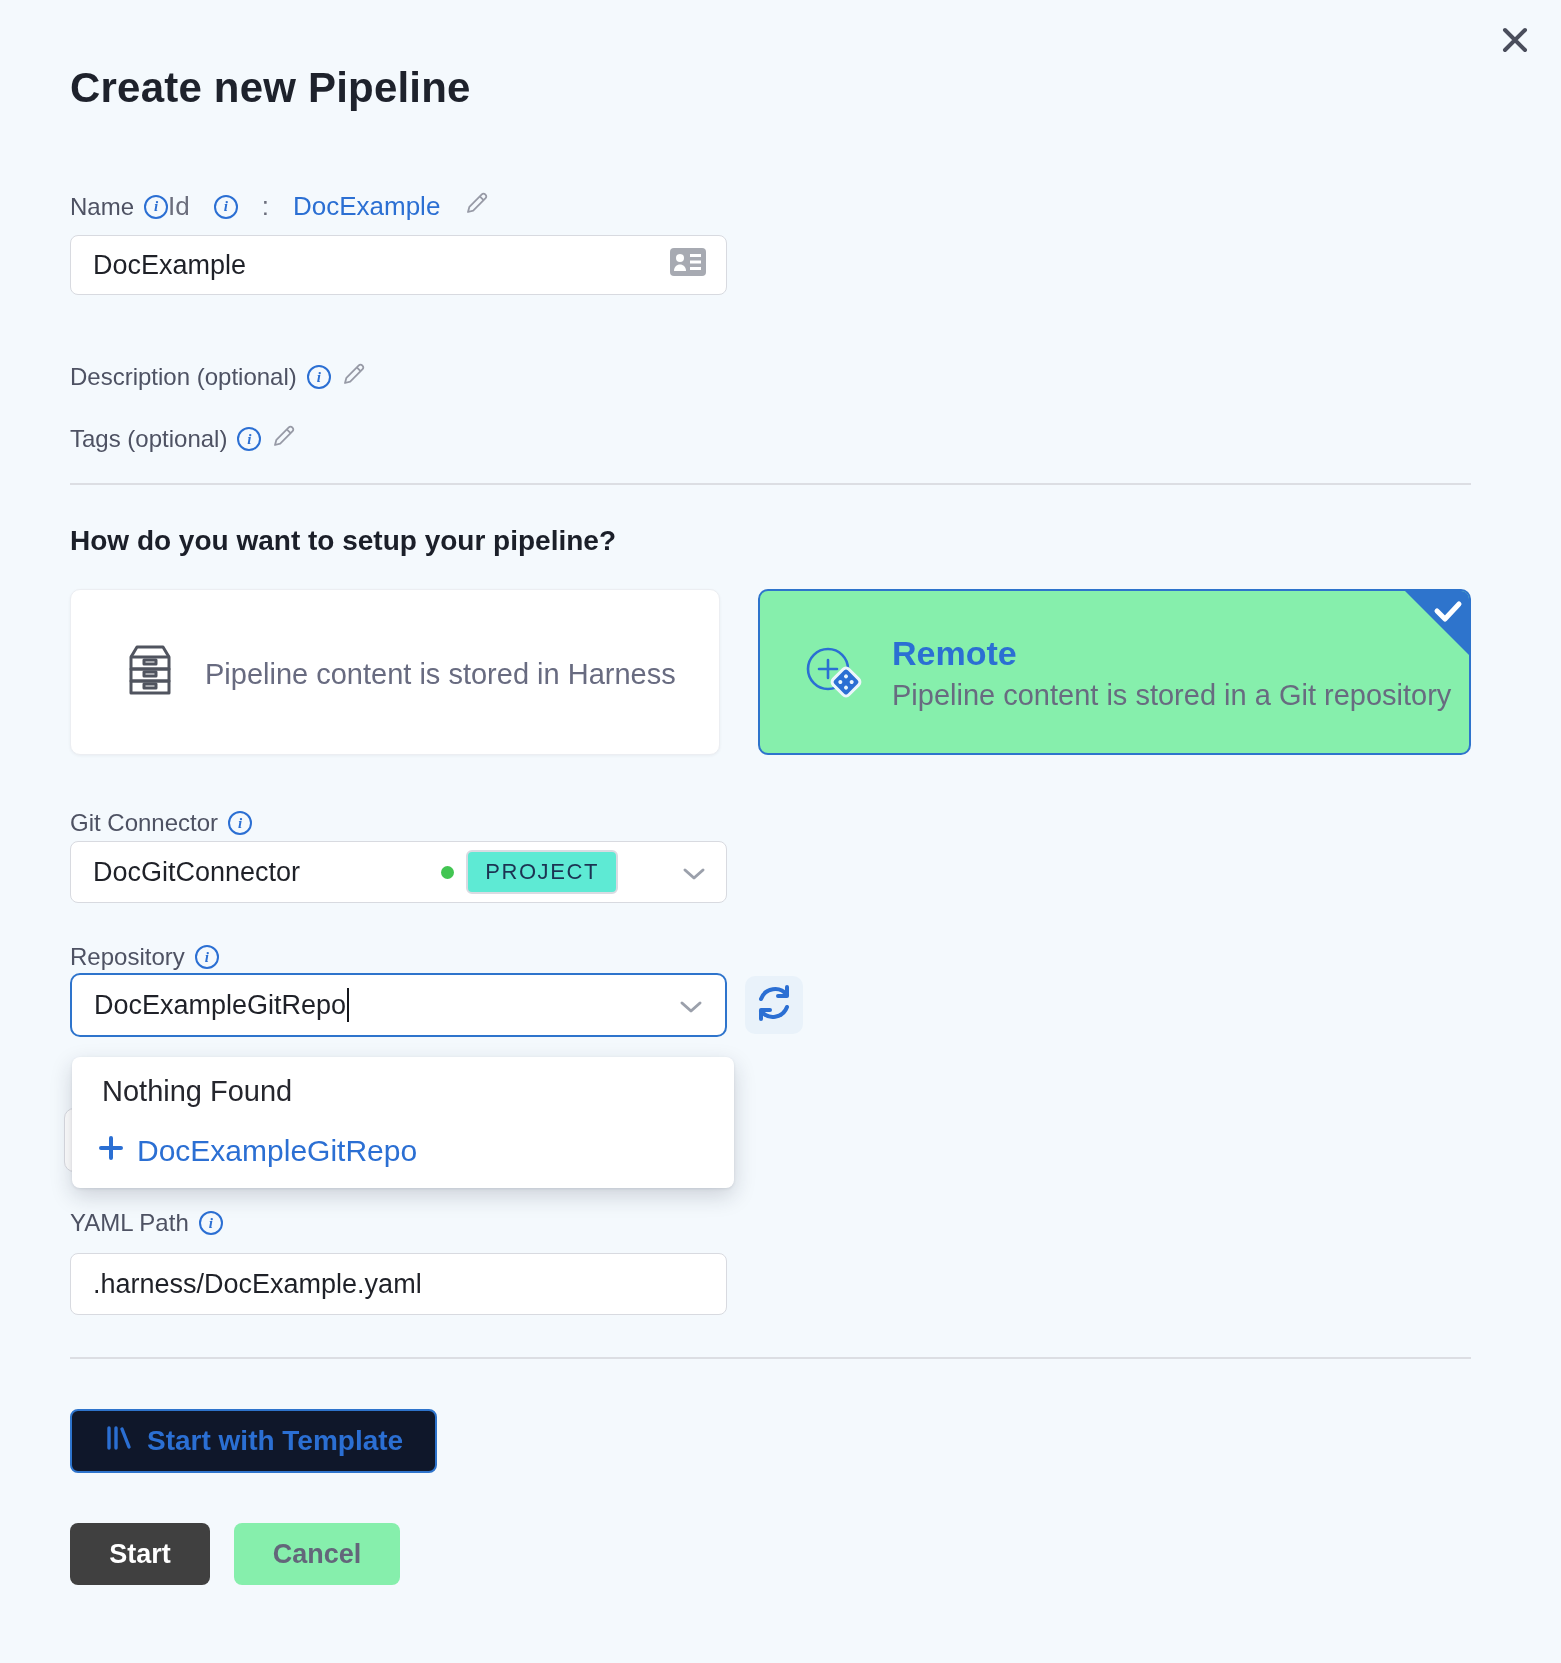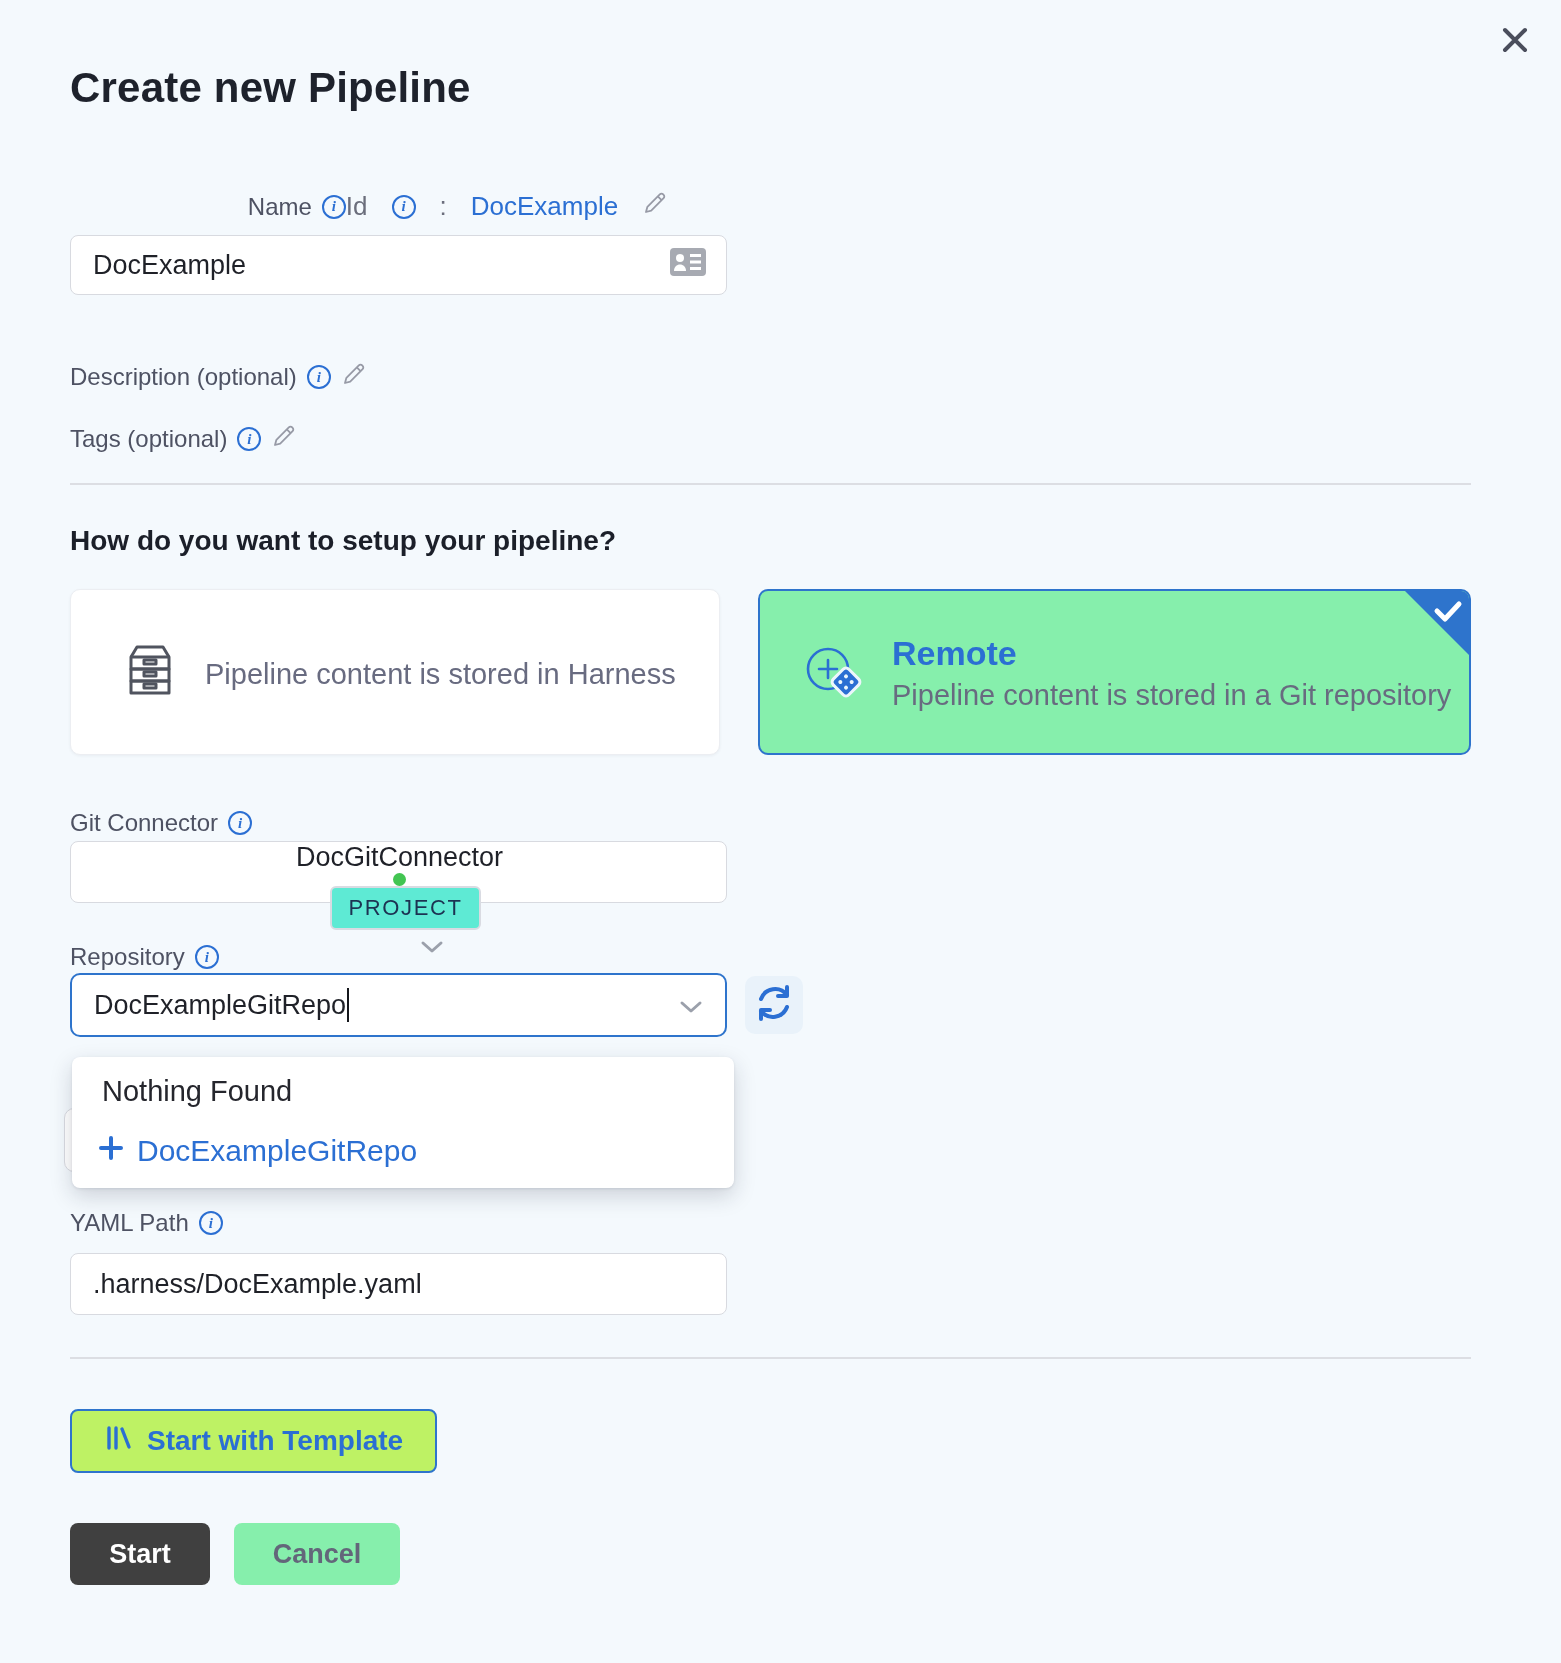--- a/index.html
+++ b/index.html
@@ -22,21 +22,21 @@
   .page-title { font-size:42px; font-weight:700; color:#1e222c; letter-spacing:.2px; }
 
   
   .label-row { display:flex; align-items:center; gap:10px; font-size:24px; color:#4e5263; font-weight:400; }
 
   .info-badge { width:24px; height:24px; border:2px solid #2b6fd3; border-radius:50%;
     display:inline-flex; align-items:center; justify-content:center;
     color:#2b6fd3; font-size:15px; font-weight:700; font-family:"Liberation Serif", serif; font-style:italic; flex:none; }
 
   
-  .name-row { margin-top:78px; display:flex; align-items:center; justify-content:center; width:690px;margin-left:43px; }
+  .name-row { margin-top:78px; display:flex; align-items:center; justify-content:flex-start; width:690px; }
   .id-row { display:flex; align-items:center; gap:24px; font-size:26px; color:#6b6e7c; }
   .id-value { color:#2b6fd3; }
 
   
   .text-input { margin-top:12px; height:60px; background:#fff; border:1px solid #d8dae0; border-radius:8px;
     display:flex; align-items:center; padding:0 20px 0 22px; font-size:27px; color:#1f2128; }
   .text-input .grow { flex:1; }
 
   .section-label { margin-top:66px; }
   .section-label-2 { margin-top:30px; }
@@ -54,21 +54,21 @@
   .card-remote { flex:1; background:#86efac; border:2px solid #2e74cc; padding-left:42px; gap:24px; overflow:hidden; }
   .card-title { font-size:34px; font-weight:700; color:#1f232e; line-height:1.25; }
   .card-remote .card-title { color:#2b6fd3; }
   .card-sub { font-size:29px; color:#686b80; margin-top:4px; }
   .corner-check { position:absolute; top:0; right:0; width:0; height:0;
     border-top:64px solid #2e74cc; border-left:64px solid transparent; }
   .corner-check svg { position:absolute; top:-56px; right:6px; }
 
   
   .select-box { margin-top:4px; height:62px; background:#fff; border:1px solid #d8dae0; border-radius:8px;
-    display:flex; align-items:center; padding:0 20px 0 22px; font-size:27px; color:#1f2128; cursor:pointer;flex-direction:column; }
+    display:flex; align-items:center; padding:0 20px 0 22px; font-size:27px; color:#1f2128; cursor:pointer; }
   .select-box .grow { flex:1; }
   .status-dot { width:13px; height:13px; border-radius:50%; background:#42c552; flex:none; }
   .scope-badge { margin-left:12px; border:2px solid #d9dbe2; background:#5eead4; border-radius:6px;
     padding:7px 17px; font-size:22px; letter-spacing:1.6px; color:#1c3352; font-weight:400; }
   .select-box .chev { margin-left:64px; }
 
   
   .repo-row { margin-top:2px; display:flex; align-items:center; }
   .repo-input { height:64px; background:#fff; border:2px solid #2e74cc; border-radius:10px;
     display:flex; align-items:center; padding:0 22px; font-size:27px; color:#1f2128; }
@@ -86,21 +86,21 @@
   .dd-empty { padding-left:30px; font-size:29px; color:#25262d; }
   .dd-create { margin-top:26px; padding-left:26px; display:flex; align-items:center; gap:13px;
     font-size:30px; color:#2b6fd3; cursor:pointer; }
 
   
   .yaml-label { margin-top:38px; }
   .yaml-input { margin-top:16px; height:62px; }
 
   
   .template-btn { margin-top:50px; display:inline-flex; align-items:center; gap:15px; height:64px;
-    padding:0 32px; background:#bef264; border:2px solid #2e74cc; border-radius:8px;
+    padding:0 32px; background:#0f172a; border:2px solid #2e74cc; border-radius:8px;
     color:#2b6fd3; font-size:28px; font-weight:700; cursor:pointer;justify-content:space-between; }
   .actions { margin-top:50px; display:flex; align-items:center; gap:24px; }
   .btn { height:62px; border:none; border-radius:8px; font-size:27px; font-weight:700;
     display:flex; align-items:center; justify-content:center; cursor:pointer;
     font-family:"Liberation Sans", sans-serif; }
   .btn-primary { width:140px; background:#404040; color:#fff; }
   .btn-secondary { width:166px; background:#86efac; color:#63667a; }
 </style>
 </head>
 <body>

